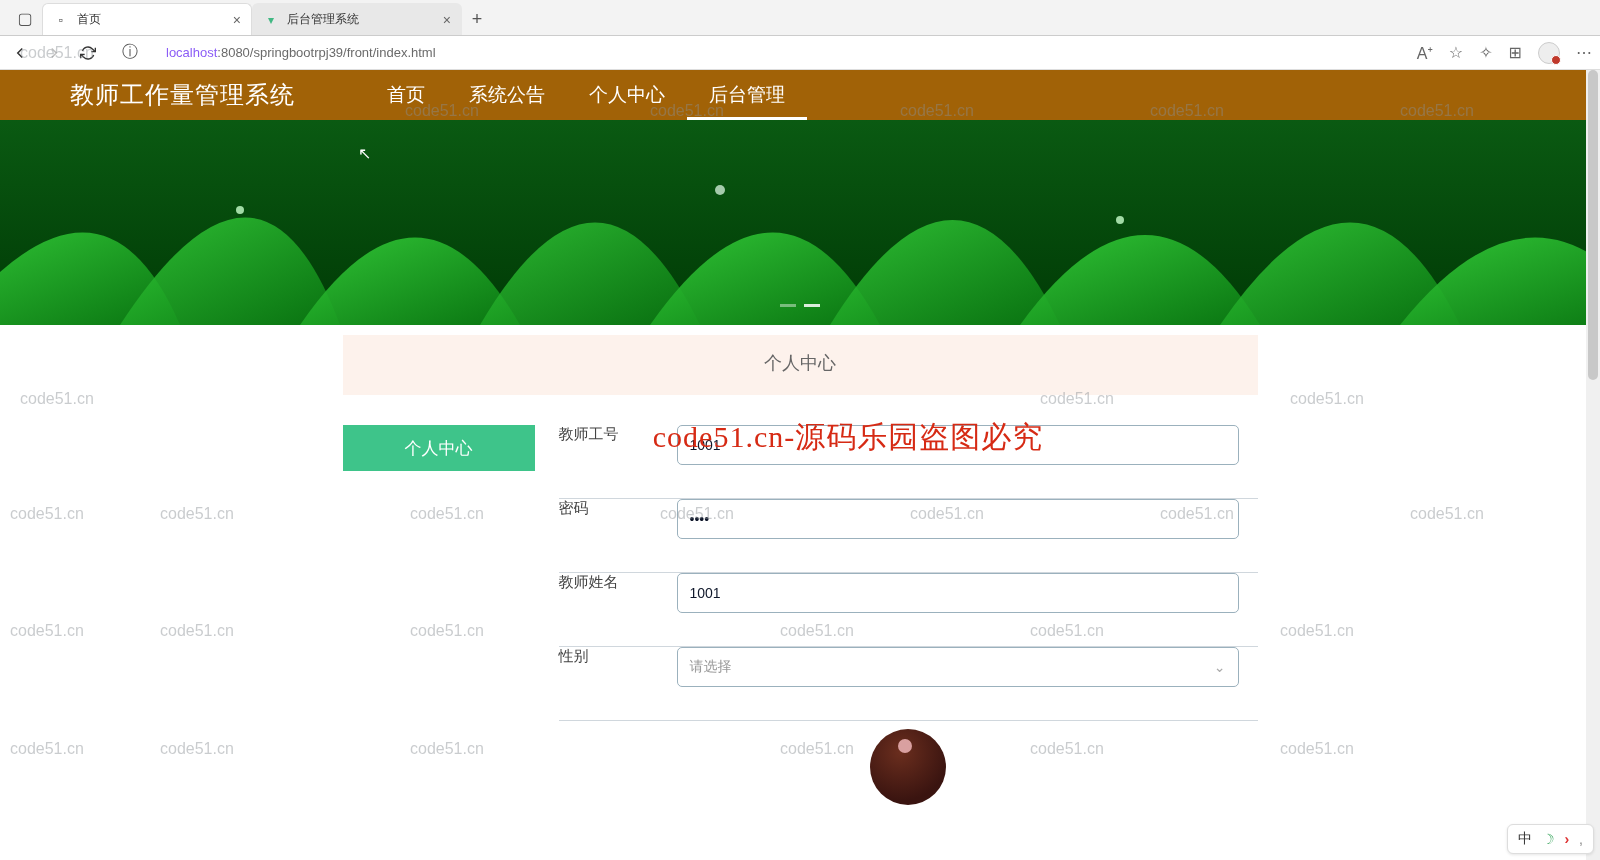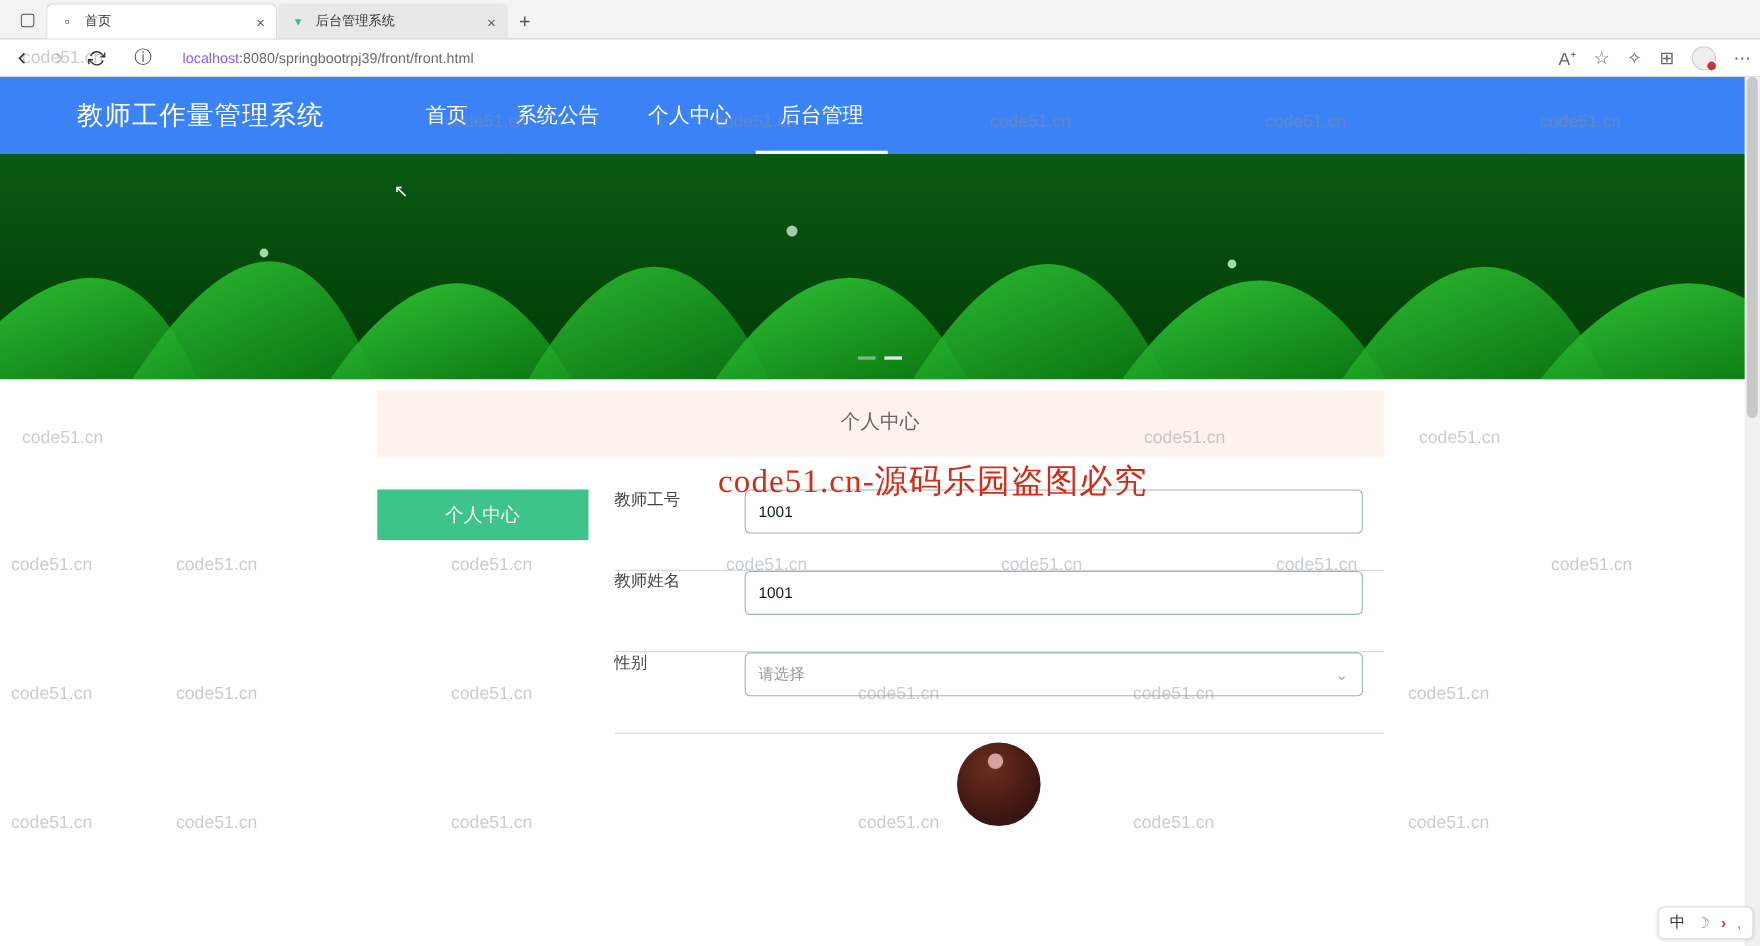--- a/index.html
+++ b/index.html
@@ -17,21 +17,21 @@
 .addr-bar { height: 34px; background: #fff; display: flex; align-items: center; padding: 0 8px; gap: 10px; border-bottom: 1px solid #ddd; }
 .addr-bar .icon { width: 24px; height: 24px; display: flex; align-items: center; justify-content: center; color: #555; }
 .addr-bar .url { flex: 0 0 auto; font-size: 13px; color: #6a6a6a; margin-left: 2px; }
 .addr-bar .url .host { color: #8b5cf6; padding-left: 12px; }
 .addr-bar .spacer { flex: 1; }
 .addr-bar .right-icons { display: flex; gap: 16px; color: #666; align-items: center; }
 .avatar { width: 22px; height: 22px; border-radius: 50%; background: #eee; border: 1px solid #ccc; position: relative; }
 .avatar::after { content: ""; position: absolute; right: -2px; bottom: -2px; width: 8px; height: 8px; background: #c0392b; border-radius: 50%; border: 1px solid #fff; }
 
 
-.topnav { height: 70px; background: #3b82f6; display: flex; align-items: center; padding: 0 70px; color: #fff; }
+.topnav { height: 50px; background: #a16207; display: flex; align-items: center; padding: 0 70px; color: #fff; }
 .brand { font-size: 24px; font-weight: 400; letter-spacing: 1px; margin-right: 70px; }
 .nav-items { display: flex; height: 100%; }
 .nav-item { display: flex; align-items: center; padding: 0 22px; font-size: 19px; height: 100%; position: relative; cursor: pointer; }
 .nav-item.active { background: #1f8ef1; }
 .nav-item.underline::after { content: ""; position: absolute; left: 0; right: 0; bottom: 0; height: 3px; background: #fff; }
 
 
 .banner { height: 205px; position: relative; overflow: hidden; }
 .banner svg { width: 100%; height: 100%; display: block; }
 .dots { position: absolute; left: 50%; bottom: 18px; transform: translateX(-50%); display: flex; gap: 8px; }
@@ -101,21 +101,21 @@
       </svg>
     </span>
   <span class="icon">
       <svg width="16" height="16" viewBox="0 0 24 24" fill="none" stroke="#333" stroke-width="2">
         <path d="M23 4v6h-6M1 20v-6h6"></path>
         <path d="M3.5 9a9 9 0 0114.8-3.3L23 10M1 14l4.7 4.3A9 9 0 0020.5 15"></path>
       </svg>
     </span>
   <span class="icon" style="margin-left:8px">ⓘ</span>
   <span class="url">
-    <span class="host">localhost</span><span>:8080</span><span>/springbootrpj39/front/front.html</span>
+    <span class="host">localhost</span><span>:8080</span><span>/springbootrpj39/front/index.html</span>
   </span>
   <span class="spacer"></span>
   <div class="right-icons">
     <span>A⁺</span>
     <span>☆</span>
     <span>✧</span>
     <span>⊞</span>
     <span class="avatar"></span>
     <span>⋯</span>
   </div>
@@ -180,20 +180,24 @@
   <div class="form-area">
     <div class="side-btn">
         <span>个人中心</span>
       </div>
     <div class="form-col">
       <div class="form-row">
         <label>教师工号</label>
         <div class="field"><input value="1001" style=""></div>
       </div>
       <div class="form-row">
+        <label>密码</label>
+        <div class="field"><input type="password" value="••••" style=""></div>
+      </div>
+      <div class="form-row">
         <label>教师姓名</label>
         <div class="field"><input value="1001" style=""></div>
       </div>
       <div class="form-row">
         <label>性别</label>
         <div class="field">
           <div class="select">
             <span>请选择</span>
             <span class="caret">⌄</span>
           </div>

